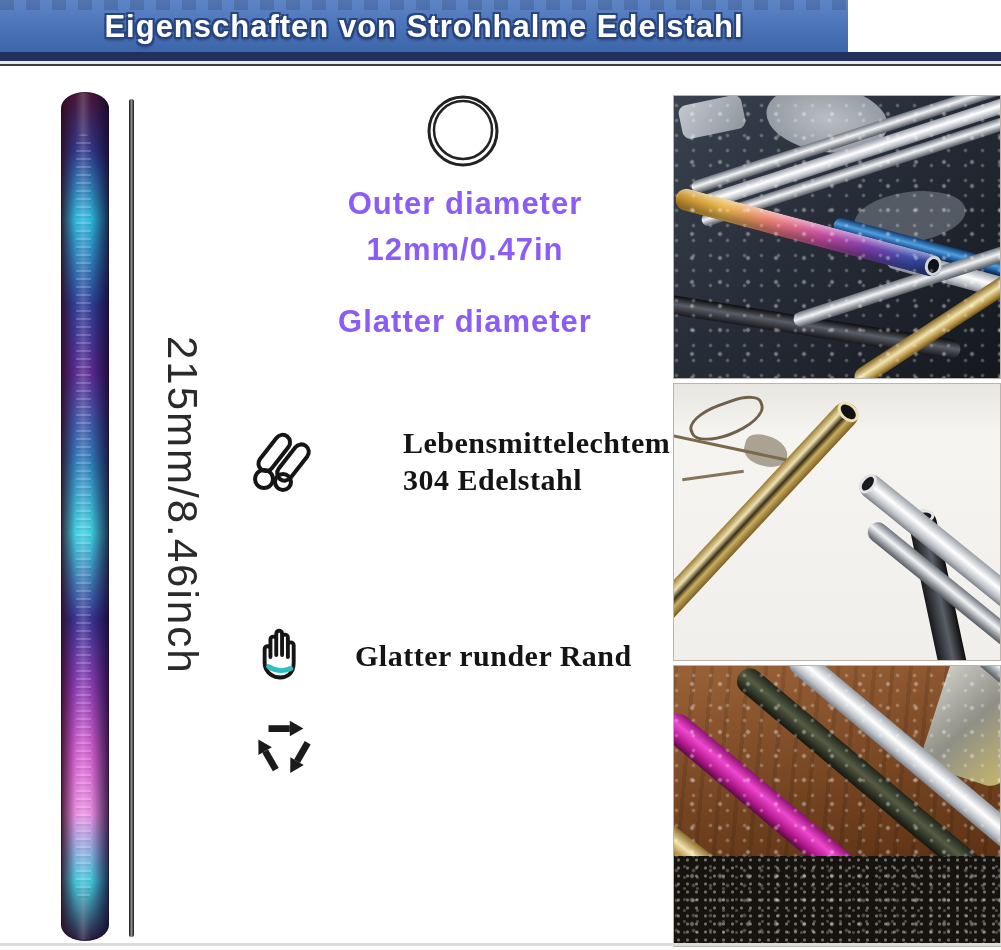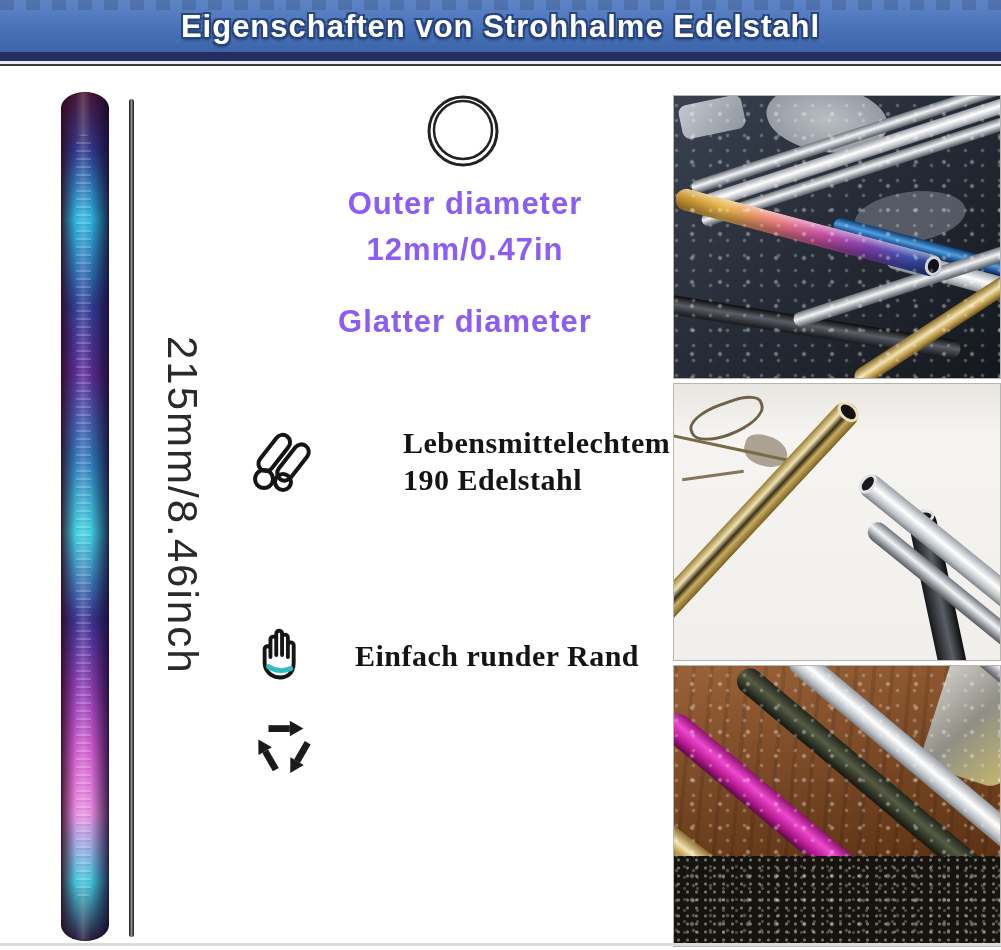--- a/index.html
+++ b/index.html
@@ -1,20 +1,20 @@
 <!DOCTYPE html>
 <html><head>
 <meta charset="utf-8">
 <style>
   html,body{margin:0;padding:0;background:#fff;}
   .page{position:relative;width:1001px;height:950px;background:#ffffff;overflow:hidden;
         font-family:"Liberation Sans",sans-serif;}
 
   
-  .hdr{position:absolute;left:0;top:0;width:1001px;height:52px;
+  .hdr{position:absolute;left:0;top:0;width:848px;height:52px;
        background:linear-gradient(180deg,#5e86c6 0%,#4a72b8 55%,#3d65a9 100%);}
   .hdr-ghost{position:absolute;left:0;top:0;width:100%;height:10px;
        background:repeating-linear-gradient(90deg,rgba(25,35,70,.30) 0 14px,rgba(0,0,0,0) 14px 26px);opacity:.6;}
   .hdr-title{position:absolute;left:0;top:0;width:100%;height:52px;line-height:54px;text-align:center;
        font-size:31px;font-weight:800;letter-spacing:1px;color:#ffffff;
        text-shadow:-2px -2px 0 #27447e,2px -2px 0 #27447e,-2px 2px 0 #27447e,2px 2px 0 #27447e,0 3px 3px rgba(15,25,55,.55);}
   .band-navy{position:absolute;left:0;top:52px;width:1001px;height:9px;background:#232f5e;}
   .band-light{position:absolute;left:0;top:61px;width:1001px;height:3px;background:#e9e9ef;}
   .band-dark{position:absolute;left:0;top:64px;width:1001px;height:2px;background:#3b3b40;}
 
@@ -120,33 +120,33 @@
           </g>
         <g transform="rotate(38 40 34)">
             <rect x="33" y="12" width="15" height="42" rx="7.5"></rect>
           </g>
         <circle cx="12" cy="50" r="9"></circle>
         <circle cx="31" cy="53" r="8"></circle>
       </svg>
     </span>
     <span class="tx">
       <span style="display:block">Lebensmittelechtem</span>
-      <span style="display:block">190 Edelstahl</span>
+      <span style="display:block">304 Edelstahl</span>
     </span>
   </div>
 
 
   <div class="feat" style="top:624px;">
     <span class="ic">
       <svg width="62" height="62" viewBox="0 0 64 64" fill="none" stroke="#151515" stroke-width="4" stroke-linecap="round" stroke-linejoin="round">
         <path d="M12 40 L12 26 C12 22 18 22 18 26 L18 34 L18 16 C18 12 24 12 24 16 L24 32 L24 10 C24 6 30 6 30 10 L30 32 L30 14 C30 10 36 10 36 14 L36 34 L36 22 C36 18 42 18 42 22 L42 40 C42 52 34 56 26 55 C18 54 12 48 12 40 Z"></path>
         <path d="M16 44 q11 7 23 2" stroke="#2fbfc2" stroke-width="5"></path>
       </svg>
     </span>
-    <span class="tx">Einfach runder Rand</span>
+    <span class="tx">Glatter runder Rand</span>
   </div>
 
   <div class="feat" style="top:716px;">
     <span class="ic">
       <svg width="62" height="62" viewBox="0 0 64 64">
         <g stroke="#1b1b1b" stroke-width="7" fill="#1b1b1b">
           <g transform="rotate(0 32 32)">
               <line x1="16" y1="13" x2="38" y2="13"></line>
               <path d="M38 5 L52 13 L38 21 Z" stroke="none"></path>
             </g>

